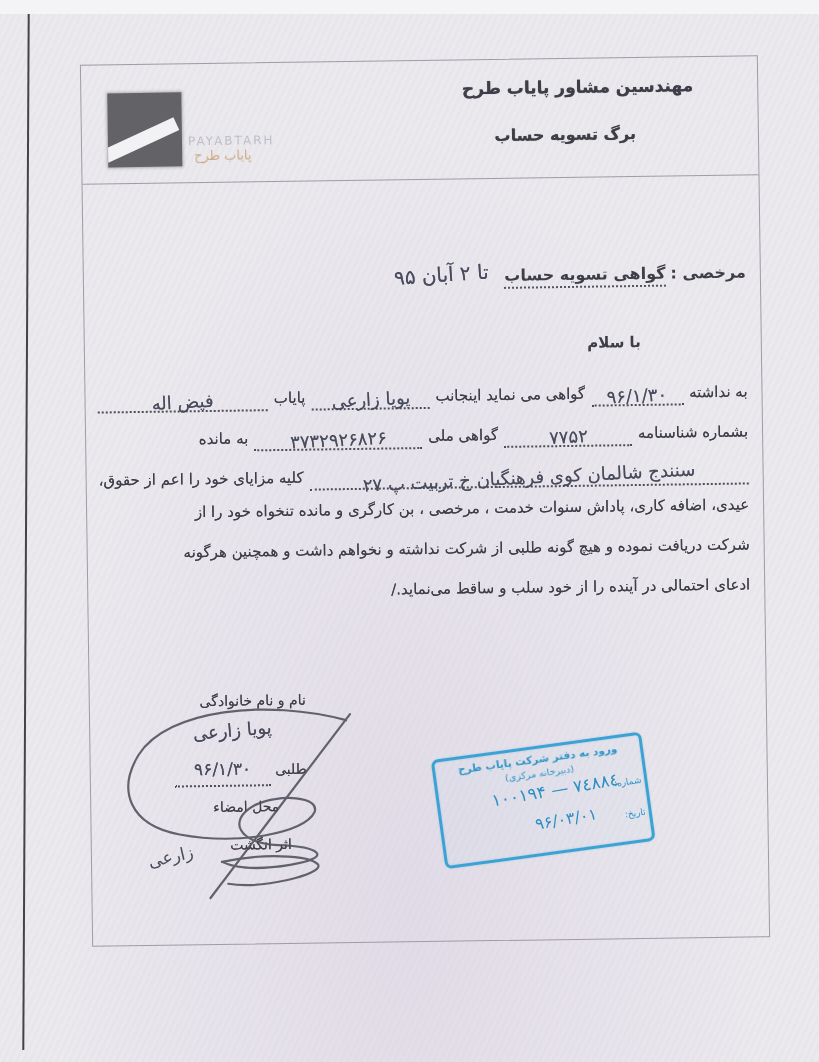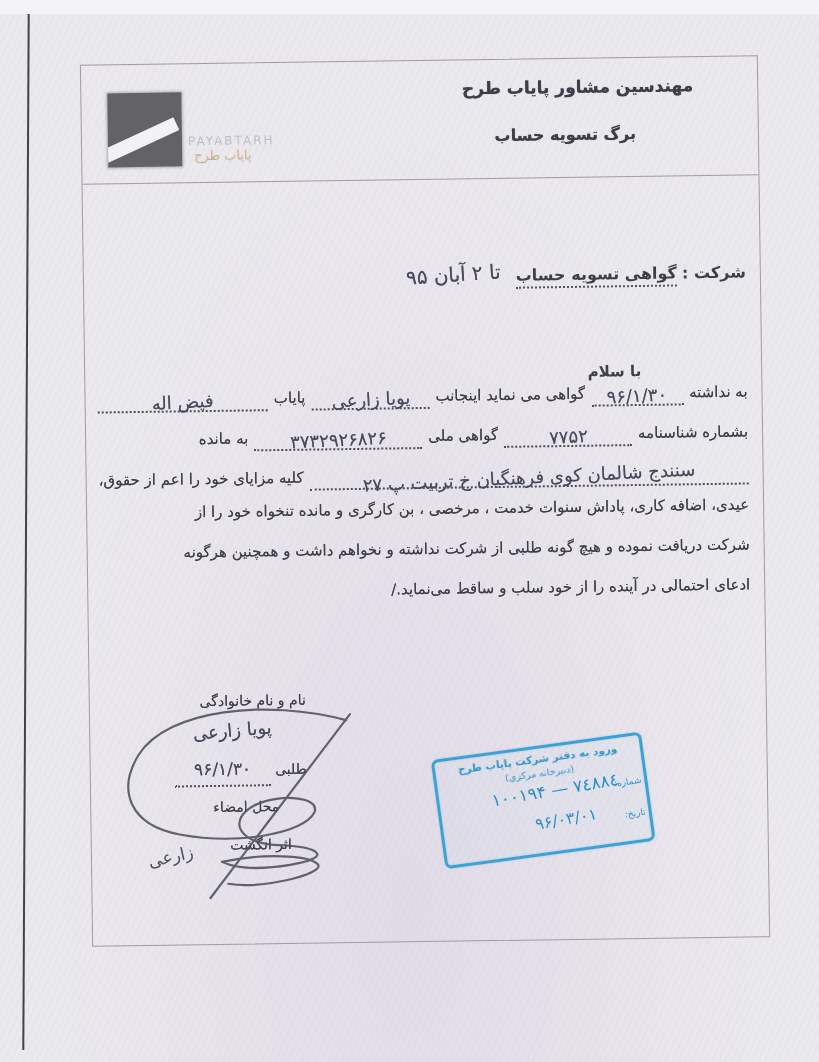--- a/index.html
+++ b/index.html
@@ -27,21 +27,21 @@
   .logo-stripe{position:absolute;left:-6px;top:40px;width:78px;height:14px;background:#f2f1f3;transform:rotate(-24deg);}
   .logo-text{position:absolute;left:112px;top:44px;font-size:13px;color:#a16207;opacity:.45;filter:blur(.4px);margin-top:40px;}
   .logo-latin{position:absolute;left:106px;top:70px;font-size:12px;letter-spacing:2px;color:#7b8294;opacity:.4;direction:ltr;}
 
   .subject{position:absolute;top:202px;right:14px;font-size:16px;white-space:nowrap;}
   .subject .pfx{font-weight:bold;}
   .subject .main{font-weight:bold;border-bottom:2px dotted #55555f;padding-bottom:2px;}
   .hw{color:#474b5c;display:inline-block;}
   .subject .hw{font-size:20px;transform:rotate(-3deg);margin-right:10px;text-shadow:0 0 .5px rgba(70,75,92,.7);}
 
-  .salutation{position:absolute;top:275px;right:120px;font-size:15px;font-weight:bold;margin-top:29px;}
+  .salutation{position:absolute;top:275px;right:120px;font-size:15px;font-weight:bold;}
 
   .para{position:absolute;top:308px;right:14px;left:12px;font-size:15px;}
   .bline{display:flex;direction:rtl;align-items:flex-end;height:40px;gap:6px;white-space:nowrap;}
   .bline .pt{padding-bottom:4px;text-shadow:0 0 .6px rgba(62,62,72,.75);}
   .fill{display:inline-flex;align-items:flex-end;justify-content:center;border-bottom:2px dotted #4d4d57;flex:0 0 auto;}
   .fill .hw{font-size:18px;margin-bottom:-2px;transform:rotate(-2deg);text-shadow:0 0 .4px rgba(70,75,92,.6);}
   .fill.grow{flex:1 1 auto;}
   .plain{display:block;height:40px;line-height:40px;text-align:right;white-space:nowrap;text-shadow:0 0 .6px rgba(62,62,72,.75);}
 
   .sig-block{position:absolute;top:622px;right:460px;width:216px;font-size:14px;}
@@ -79,21 +79,21 @@
     <div class="logo">
       <div class="logo-stripe"></div>
     </div>
     <div class="logo-text">پایاب طرح</div>
     <div class="logo-latin">PAYABTARH</div>
     <div class="org-name">مهندسین مشاور پایاب طرح</div>
     <div class="doc-title">برگ تسویه حساب</div>
   </div>
 
   <div class="subject">
-    <span class="pfx">شرکت :</span>
+    <span class="pfx">مرخصی :</span>
     <span class="main">گواهی تسویه حساب</span>
     <span class="hw">تا ۲ آبان ۹۵</span>
   </div>
 
   <div class="salutation">با سلام</div>
 
   <div class="para">
     <div class="bline">
       <span class="pt">به نداشته</span>
       <span class="fill" style="min-width:92px">

